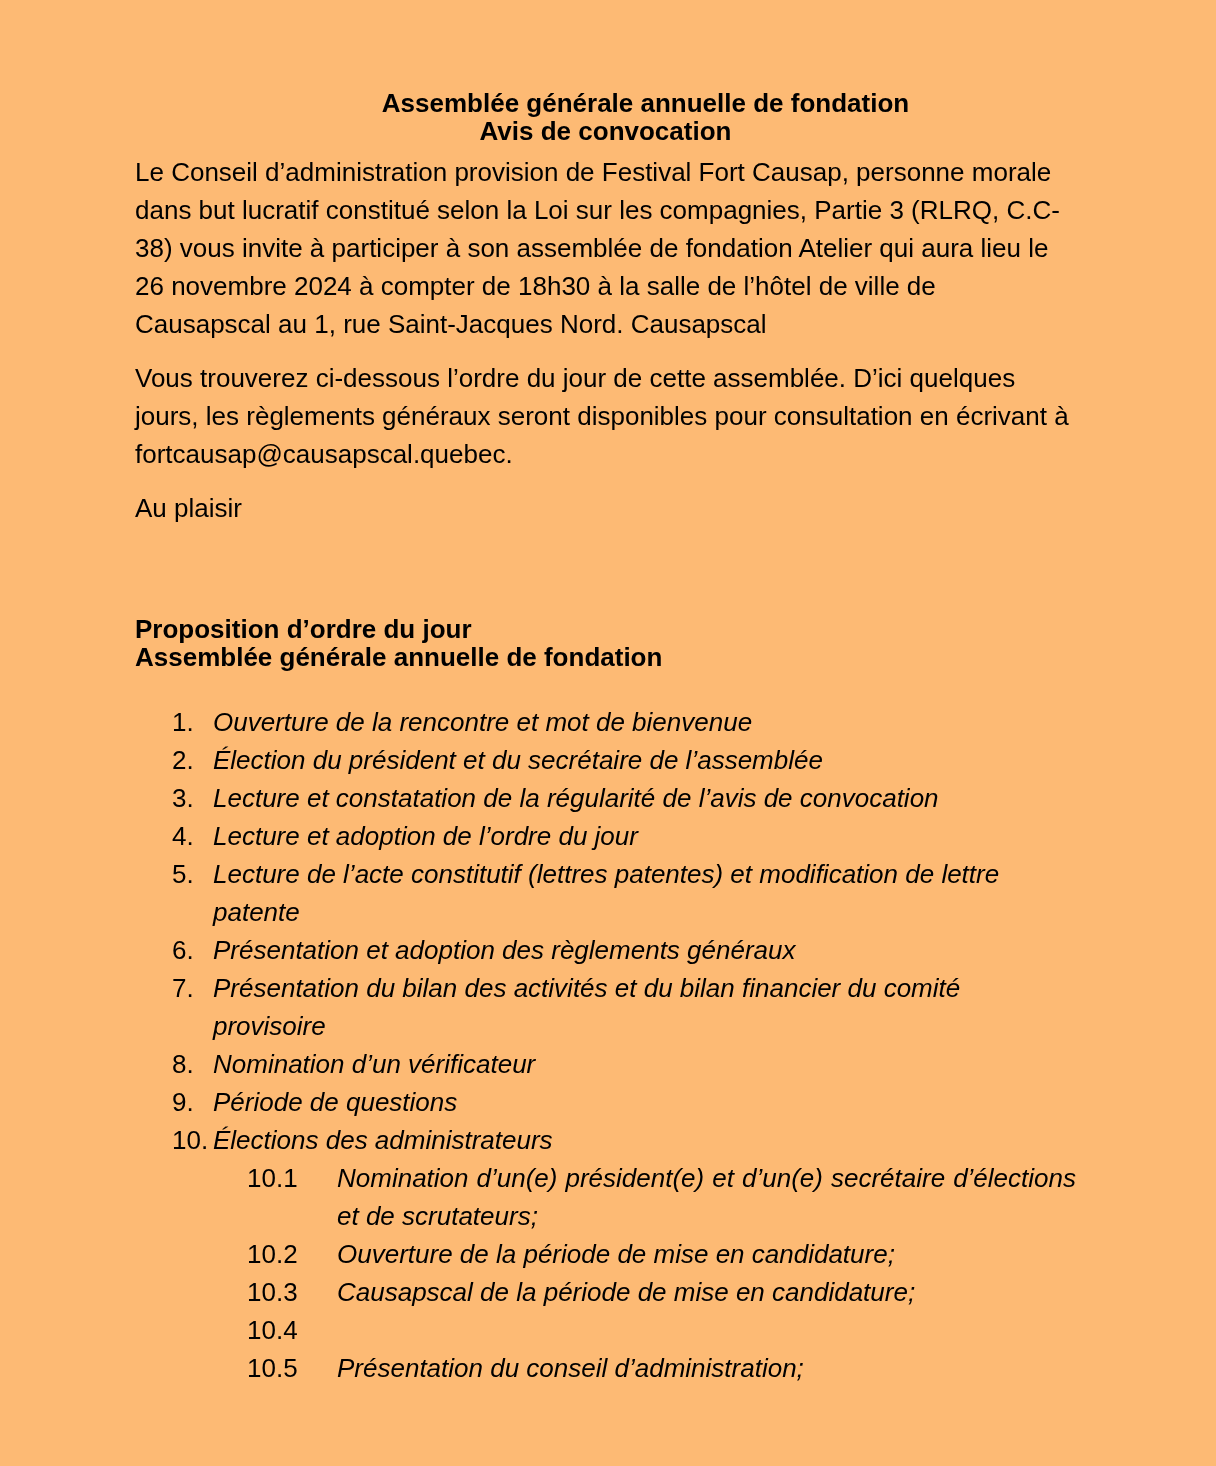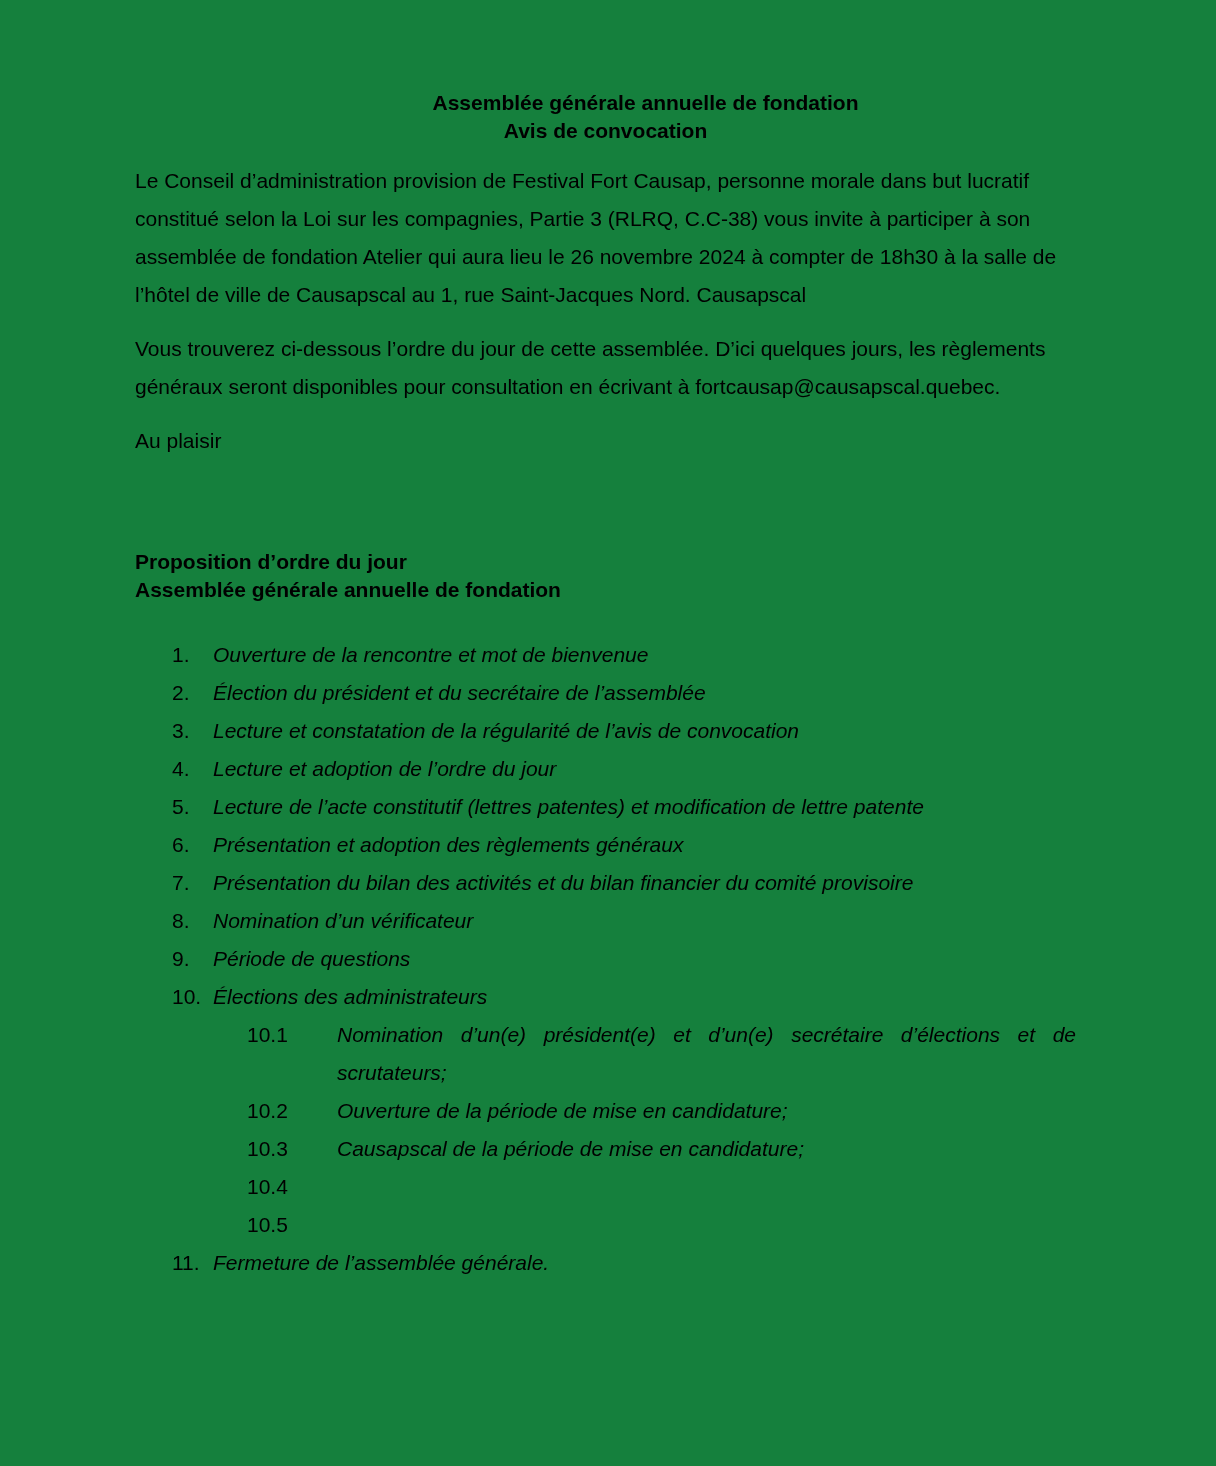--- a/index.html
+++ b/index.html
@@ -2,36 +2,36 @@
 <html><head>
 <meta charset="utf-8">
 <style>
   * { margin: 0; padding: 0; box-sizing: border-box; }
   html, body { background: #ffffff; }
   .page {
     position: relative;
     width: 1216px;
     height: 1466px;
     margin: 0 auto;
-    background: #15803d;
+    background: #fdba74;
     color: #000000;
     font-family: "Liberation Sans", sans-serif;
-    font-size: 21px;
+    font-size: 26px;
     line-height: 38px;
     padding: 89px 140px 0 135px;
     overflow: hidden;
   }
   .doc-title {
     font-weight: 700;
     text-align: center;
     line-height: 28px;
   }
   .doc-title .line1 { padding-left: 80px; }
   .para { margin-top: 16px; }
-  .para.first { margin-top: 17px; }
+  .para.first { margin-top: 8px; }
   .agenda-heading {
     margin-top: 88px;
     font-weight: 700;
     text-align: left;
     line-height: 28px;
   }
   .agenda-list { margin-top: 32px; }
   .row { display: flex; align-items: flex-start; }
   .row .num { flex: 0 0 41px; margin-left: 37px; white-space: nowrap; }
   .row .txt { flex: 1; font-style: italic; }
@@ -113,22 +113,19 @@
     </div>
     <div class="row sub">
       <span class="num">10.3</span>
       <span class="txt">Causapscal de la période de mise en candidature;</span>
     </div>
     <div class="row sub">
       <span class="num">10.4</span>
     </div>
     <div class="row sub">
       <span class="num">10.5</span>
+      <span class="txt">Présentation du conseil d’administration;</span>
     </div>
 
-    <div class="row">
-      <span class="num">11.</span>
-      <span class="txt">Fermeture de l’assemblée générale.</span>
-    </div>
 
   </div>
 
 </div>
 
 </body></html>

